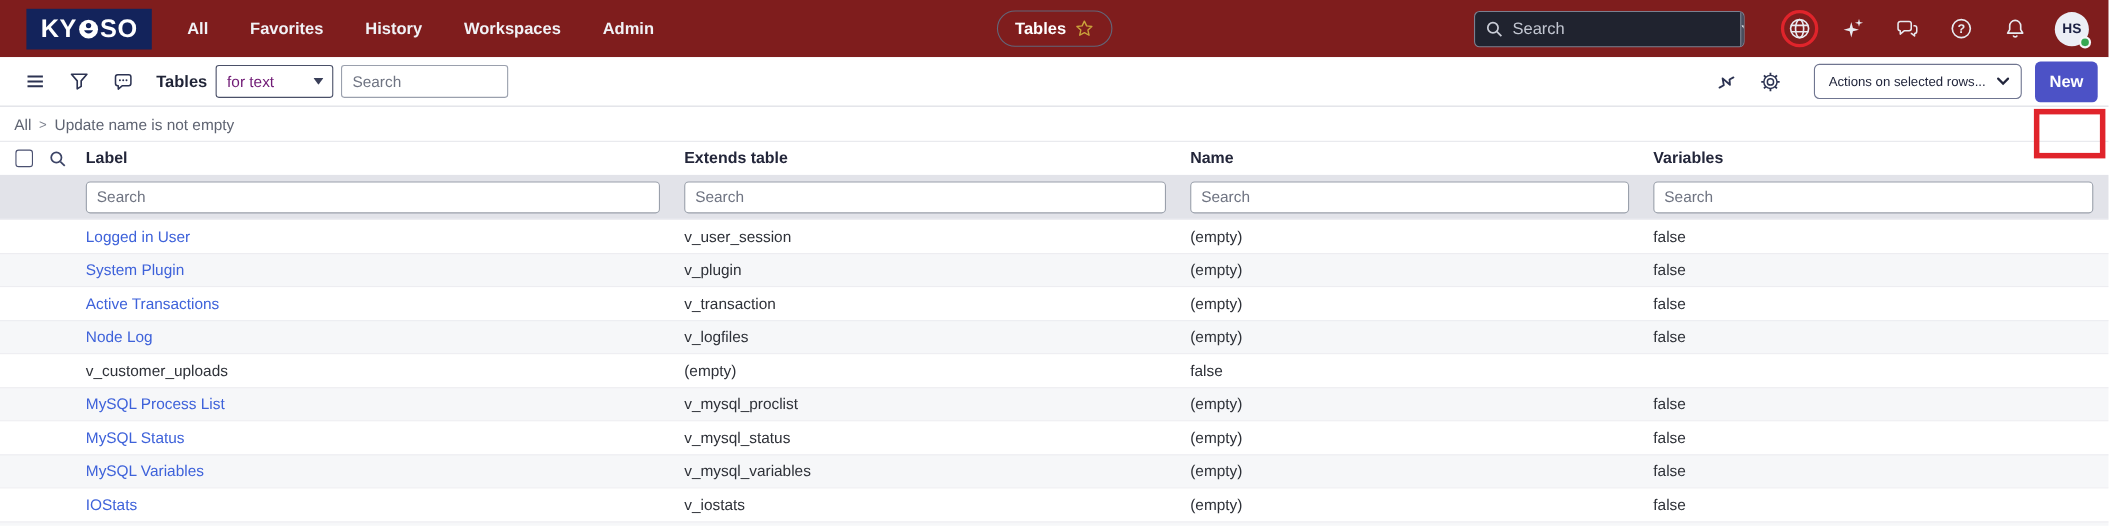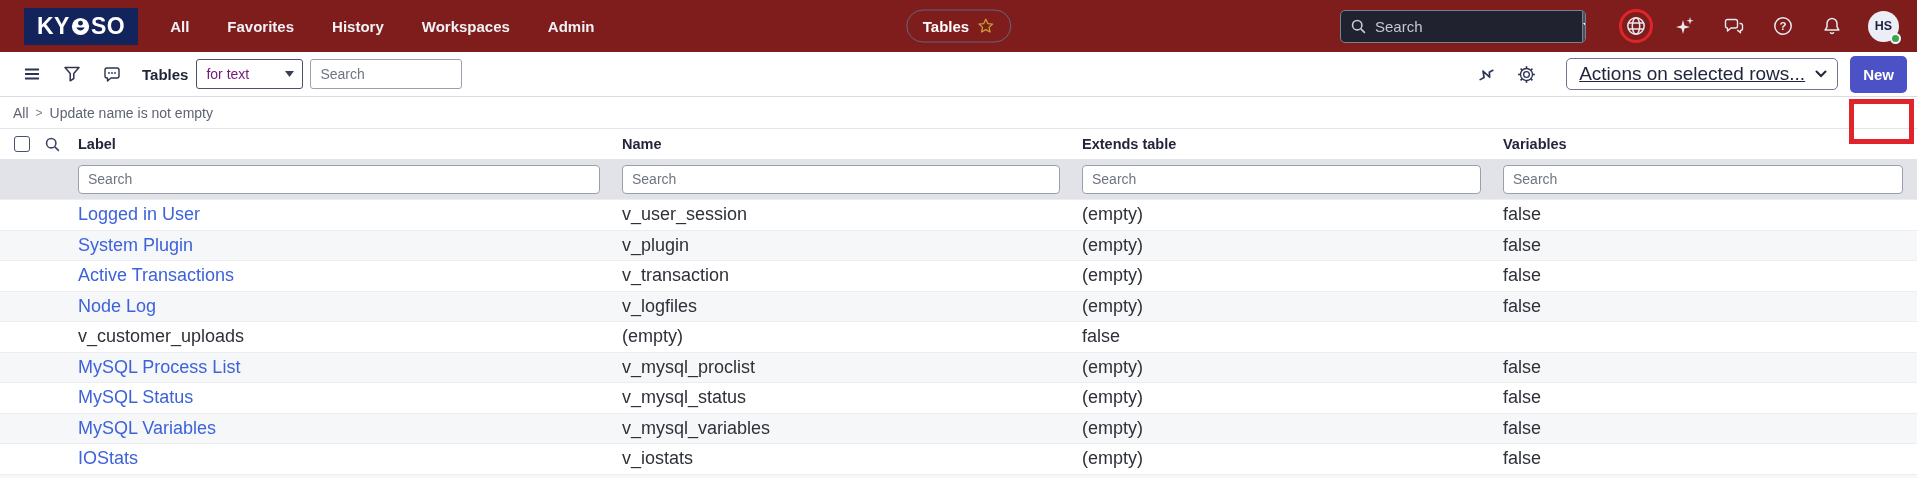--- a/index.html
+++ b/index.html
@@ -43,21 +43,21 @@
   .tb-title { font-size:15px; font-weight:700; color:#1f2336; margin:0 8px 0 4px; }
   .tb-select { width:107px; height:30px; border:1px solid #4a5068; border-radius:3px; background:#fff;
     display:flex; align-items:center; justify-content:space-between; padding:0 8px 0 9px;
     font-size:14px; color:#701a75; cursor:pointer; }
   .tb-search { width:152px; height:30px; margin-left:7px; border:1px solid #9aa0ad; border-radius:3px;
     font-size:14px; color:#2b2f40; padding:0 9px; outline:none; font-family:"Liberation Sans",sans-serif; }
   .tb-search::placeholder { color:#6f7482; }
   .tb-right { margin-left:auto; display:flex; align-items:center; }
   .actions-select { height:32px; min-width:167px; border:1px solid #6f7590; border-radius:5px; background:#fff;
     display:flex; align-items:center; justify-content:space-between; gap:10px; padding:0 10px 0 12px;
-    font-size:19px; color:#22263c; cursor:pointer; margin:0 12px 0 14px;text-decoration:underline; }
+    font-size:12px; color:#22263c; cursor:pointer; margin:0 12px 0 14px; }
   .new-btn { height:37px; padding:0 13px; background:var(--accent,#4c52c6); color:#fff; border:none;
     border-radius:5px; font-size:15px; font-weight:700; cursor:pointer; font-family:"Liberation Sans",sans-serif; }
   .annot-rect { position:absolute; left:1849px; top:47px; width:65px; height:45px;
     border:5px solid var(--annotation-red,#e0242b); pointer-events:none; z-index:5; }
 
   
   .breadcrumb { height:32px; display:flex; align-items:center; padding-left:13px;
     border-bottom:1px solid #e5e6ea; font-size:14px; color:#5f6472; gap:7px; background:#fff; }
   .crumb { cursor:pointer; }
   .crumb-sep { font-size:12px; color:#7c818e; }
@@ -66,21 +66,21 @@
   .grid-row { display:grid; grid-template-columns:78px 544px 460px 421px auto; align-items:center; }
   .thead { height:30px; background:#fff; }
   .thead .ctl { display:flex; align-items:center; gap:14px; padding-left:14px; }
   .checkbox { width:16px; height:16px; border:1.5px solid #4a5070; border-radius:3px; background:#fff; cursor:pointer; }
   .col-label { font-size:14.5px; font-weight:700; color:#23263a; cursor:pointer; }
   .filter-row { height:40px; background:#e2e3e9; }
   .filter-row input { height:29px; border:1px solid #9aa0ab; border-radius:4px; background:#fff;
     font-size:14px; color:#2b2f40; padding:0 9px; outline:none; width:calc(100% - 22px);
     font-family:"Liberation Sans",sans-serif; }
   .filter-row input::placeholder { color:#6f7482; }
-  .trow { height:30.5px; border-top:1px solid #ededf1; font-size:18px; color:#2e3138; background:#fff; }
+  .trow { height:30.5px; border-top:1px solid #ededf1; font-size:14px; color:#2e3138; background:#fff; }
   .trow:nth-child(even) { background:#f6f7f9; }
   .trow a { color:var(--link,#3e62da); text-decoration:none; cursor:pointer; }
   .row-tail { height:5px; background:#f6f7f9; border-top:1px solid #ededf1; }
 
   svg { display:block; }
 </style>
 </head>
 <body>
 
 <header class="navbar">
@@ -253,22 +253,22 @@
   <div class="ctl">
     <span class="checkbox"></span>
     <span style="color:#3c4466;">
       <svg width="17" height="17" viewBox="0 0 16 16" stroke="currentColor" stroke-width="1.5" fill="none">
         <circle cx="6.8" cy="6.8" r="4.4"></circle>
           <line x1="10.2" y1="10.2" x2="14" y2="14"></line>
       </svg>
     </span>
   </div>
   <span class="col-label">Label</span>
+  <span class="col-label">Extends table</span>
   <span class="col-label">Name</span>
-  <span class="col-label">Extends table</span>
   <span class="col-label">Variables</span>
 </div>
 
 <div class="grid-row filter-row">
   <span></span>
   <span><input style="margin-left: 0px;" placeholder="Search"></span>
   <span><input placeholder="Search" style=""></span>
   <span><input placeholder="Search" style=""></span>
   <span><input style="width: 400px;" placeholder="Search"></span>
 </div>

